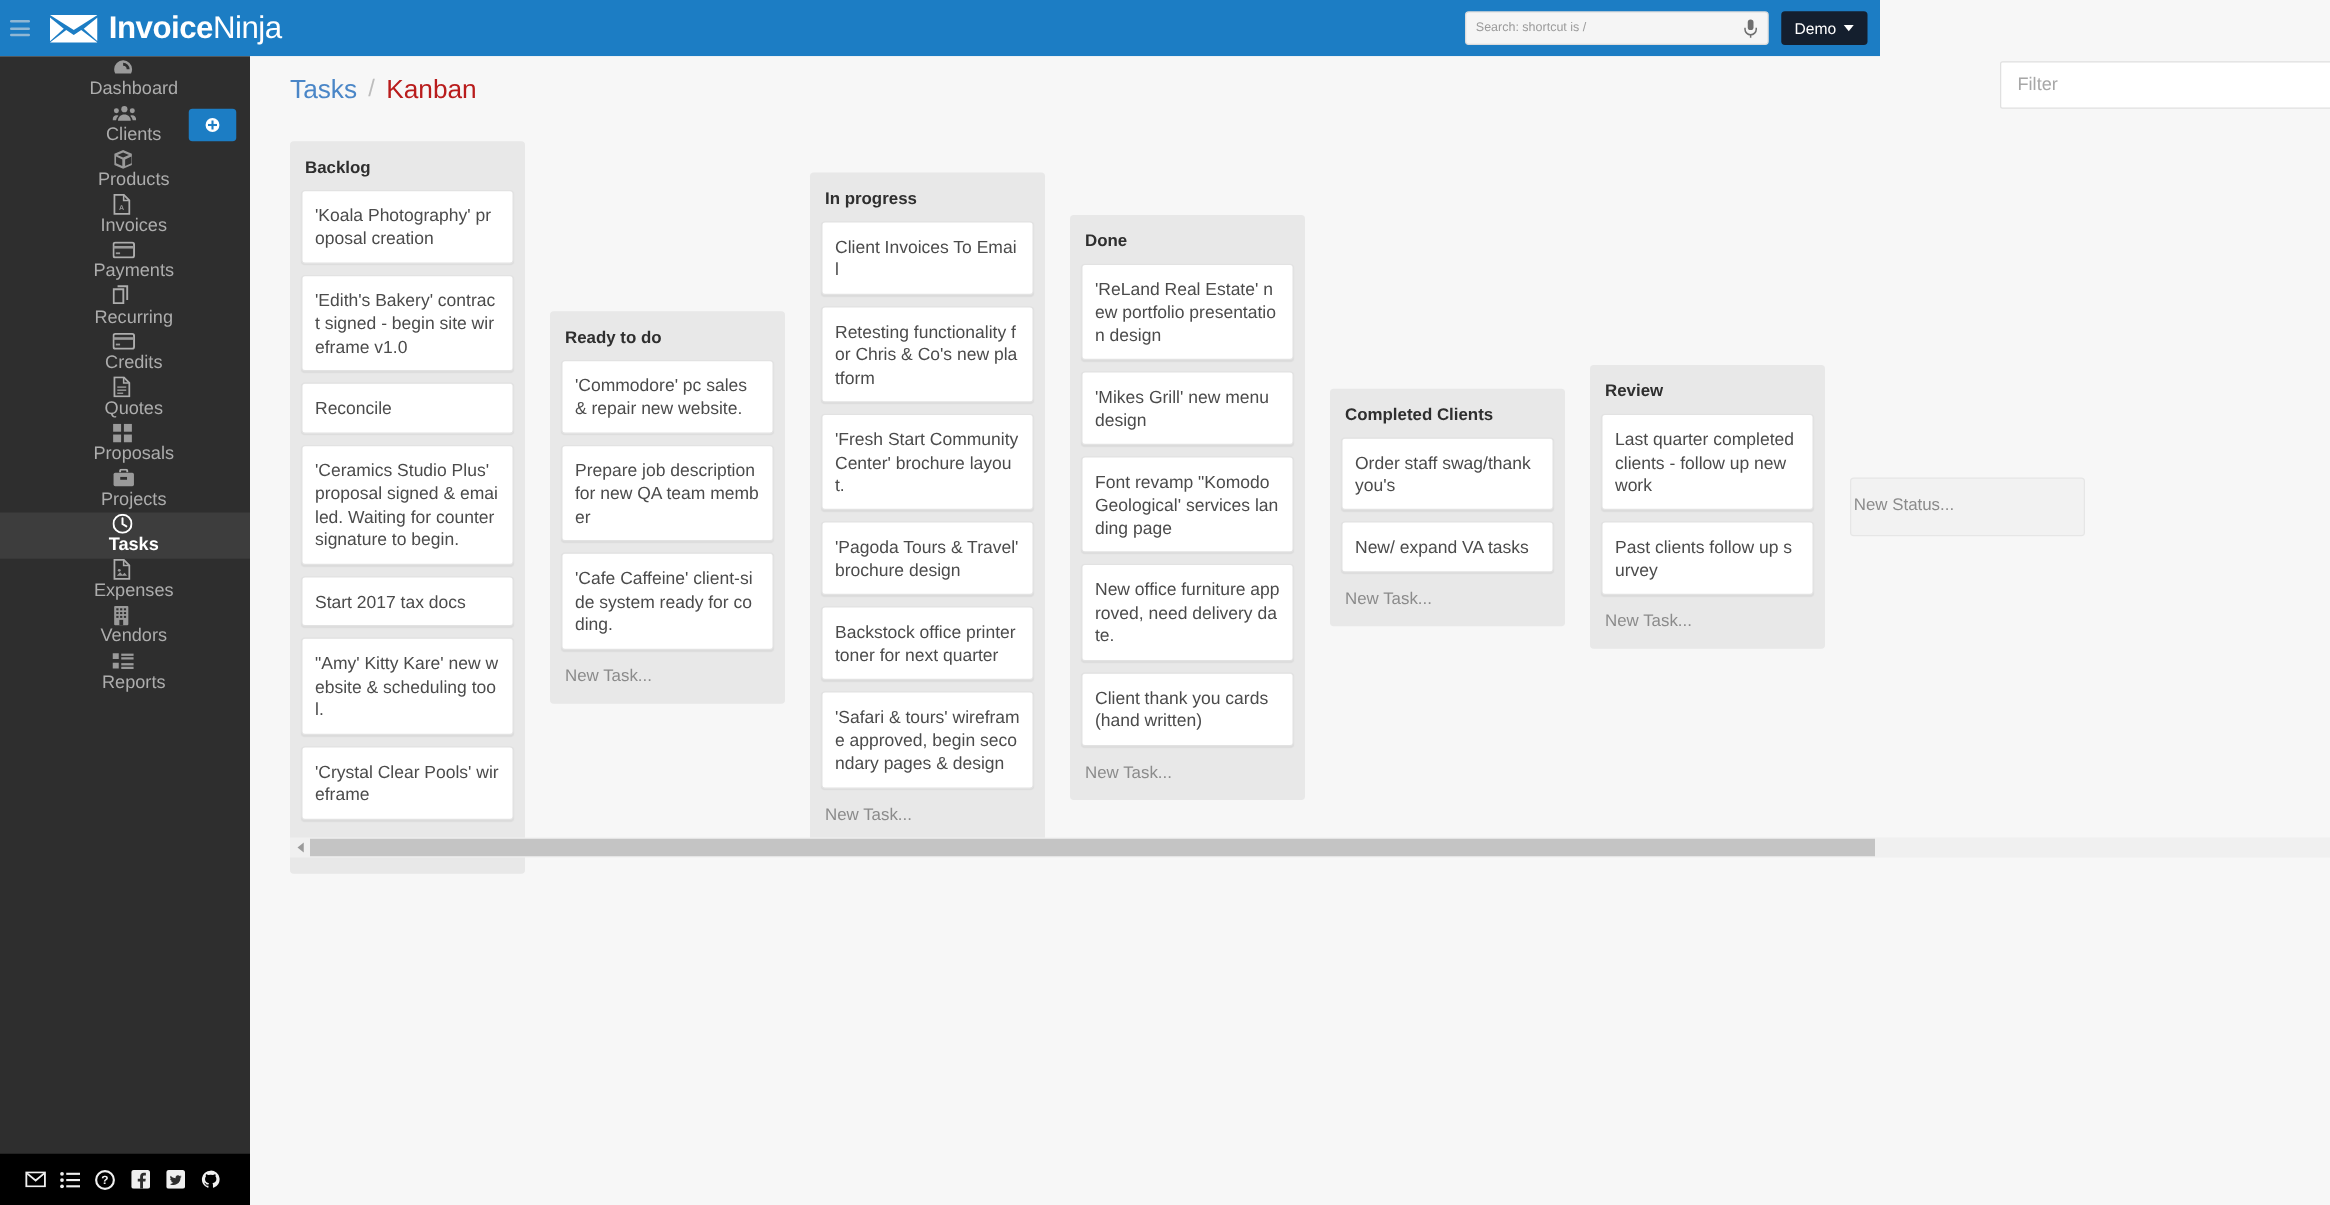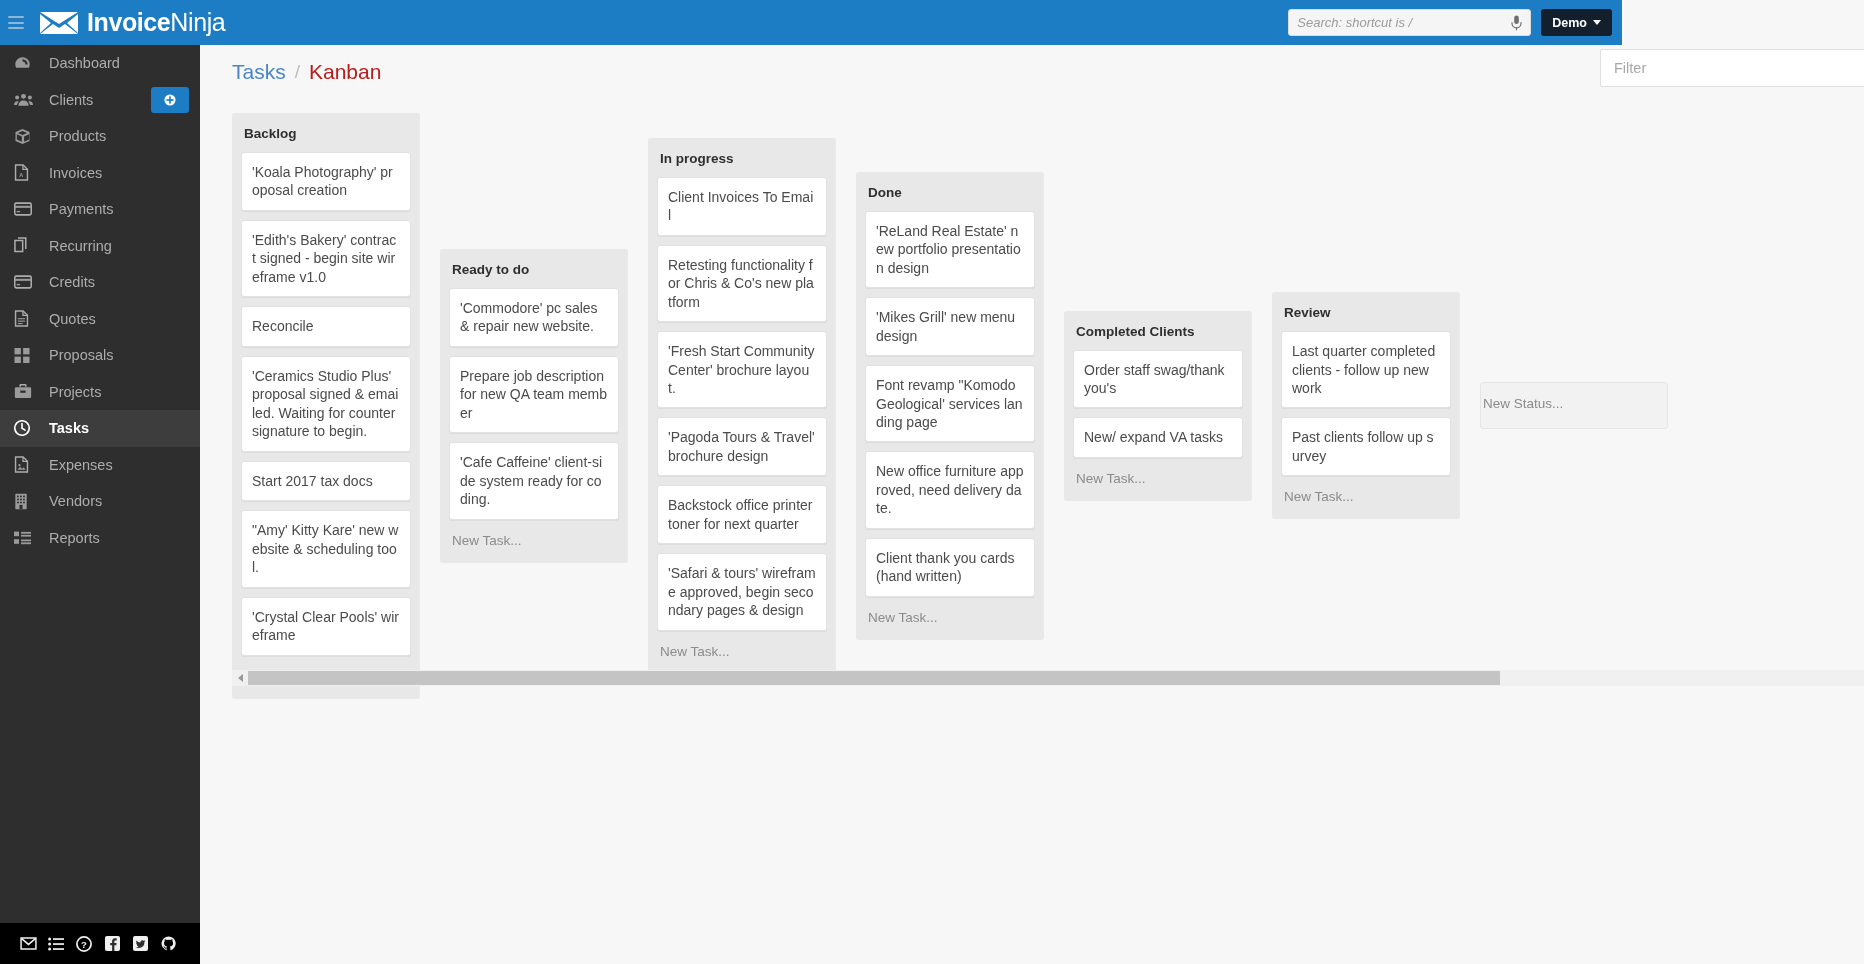--- a/index.html
+++ b/index.html
@@ -5,21 +5,21 @@
   * { box-sizing: border-box; margin: 0; padding: 0; }
   html, body {
     width: 1864px; height: 964px;
     font-family: "Liberation Sans", sans-serif;
     background: #f7f7f7;
     overflow: hidden;
   }
 
   
   .topbar {
-    position: absolute; top: 0; left: 0; width: 1622px; height: 45px;
+    position: absolute; top: 0; left: 0; width: 1504px; height: 45px;
     background: #1c7dc4;
     display: flex; align-items: center;
   }
   .hamburger {
     width: 16px; height: 13px; margin-left: 8px; margin-right: 16px;
     display: flex; flex-direction: column; justify-content: space-between;
     cursor: pointer;
   }
   .hamburger i { display: block; height: 2px; background: #8fb7d4; border-radius: 1px; }
   .brand { display: flex; align-items: center; gap: 9px; cursor: pointer; }
@@ -35,44 +35,44 @@
     position: absolute; right: 10px; top: 0; height: 45px;
     display: flex; align-items: center; gap: 10px;
   }
   .searchbox {
     width: 243px; height: 27px; background: #f5f5f5;
     border: 1px solid #dcdcdc; border-radius: 3px;
     display: flex; align-items: center; padding: 0 8px;
   }
   .searchbox input {
     flex: 1; border: none; outline: none; background: transparent;
-    font-family: "Liberation Sans", sans-serif; font-size: 13px; color: #a21caf; font-style: italic;
+    font-family: "Liberation Sans", sans-serif; font-size: 10px; color: #a21caf;
   }
   .searchbox input::placeholder { color: #9b9b9b; }
   .mic-icon { width: 11px; height: 16px; flex: 0 0 auto; }
   .demo-btn {
     background: #141f2e; color: #ffffff; border: none; border-radius: 3px;
-    height: 27px; padding: 0 11px; font-size: 12.5px; font-weight: bold;
+    height: 27px; padding: 0 11px; font-size: 12.5px; font-weight: normal;
     font-family: "Liberation Sans", sans-serif; cursor: pointer;
     display: flex; align-items: center; gap: 6px; justify-content: space-between;
   }
   .caret-down {
     width: 0; height: 0; border-left: 4px solid transparent;
     border-right: 4px solid transparent; border-top: 5px solid #ffffff;
   }
 
   
   .sidebar {
     position: absolute; top: 45px; left: 0; width: 200px; height: 919px;
     background: #2e2e2e;
   }
   .nav-item {
     height: 36.5px; display: flex; align-items: center;
     padding-left: 14px; cursor: pointer; position: relative;
-    color: #adadad; font-size: 14.5px;
+    color: #adadad; font-size: 14.5px; flex-direction: column;
   }
   .nav-item .ico {
     width: 22px; height: 18px; margin-right: 13px; flex: 0 0 auto;
     display: flex; align-items: center; justify-content: flex-start;
   }
   .nav-item.active { background: #3d3d3d; color: #ffffff; font-weight: bold; }
   .nav-item.active .ico svg { fill: #ffffff; }
   .nav-item .ico svg { fill: #9a9a9a; }
   .add-btn {
     position: absolute; right: 11px; top: 5px;

